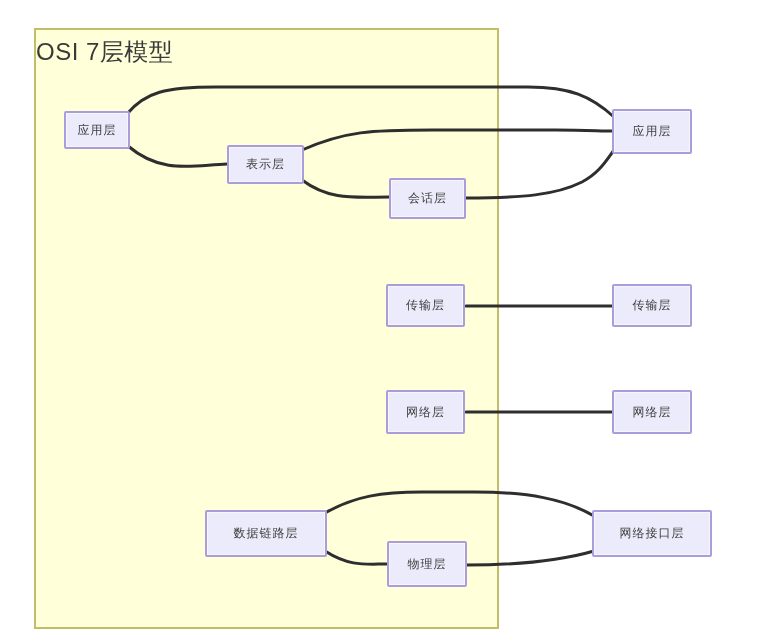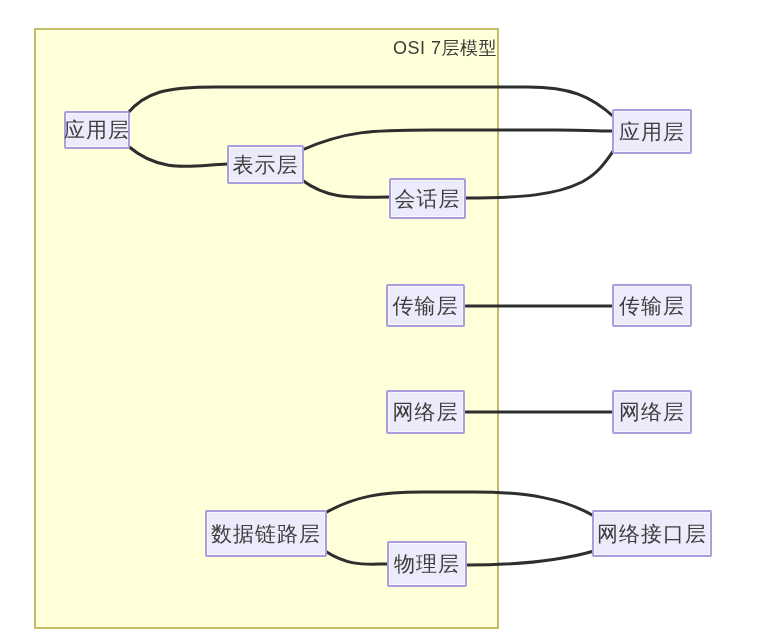--- a/index.html
+++ b/index.html
@@ -28,22 +28,22 @@
   .group-container {
     position: absolute;
     background: var(--container-fill);
     border: 2px solid var(--container-border);
     box-sizing: border-box;
   }
   .group-title {
     position: absolute;
     width: 100%;
     top: 6px;
-    text-align: right;
-    font-size: 18px;
+    text-align: left;
+    font-size: 24px;
     color: var(--title-text);
     letter-spacing: 0.5px;
   }
   #container-osi   { left: 34px; top: 28px; width: 465px; height: 601px; }
   #container-tcpip { left: 561px; top: 28px; width: 182px; height: 582px; }
 
   svg.connectors {
     position: absolute;
     left: 0; top: 0;
     width: 769px; height: 640px;
@@ -61,21 +61,21 @@
     background: var(--node-fill);
     border: 2px solid var(--node-border);
     box-sizing: border-box;
     border-radius: 2px;
     display: flex;
     align-items: center;
     justify-content: center;
     box-shadow: inset 0 0 0 1px rgba(255,255,255,0.55);
   }
   .node .node-label {
-    font-size: 21px;
+    font-size: 12px;
     color: var(--node-text);
     white-space: nowrap;
     letter-spacing: 1px;
   }
 
   
   #node-osi-application   { left: 64px;  top: 111px; width: 66px;  height: 38px; }
   #node-osi-presentation  { left: 227px; top: 145px; width: 77px;  height: 39px; }
   #node-osi-session       { left: 389px; top: 178px; width: 77px;  height: 41px; }
   #node-osi-transport     { left: 386px; top: 284px; width: 79px;  height: 43px; }

